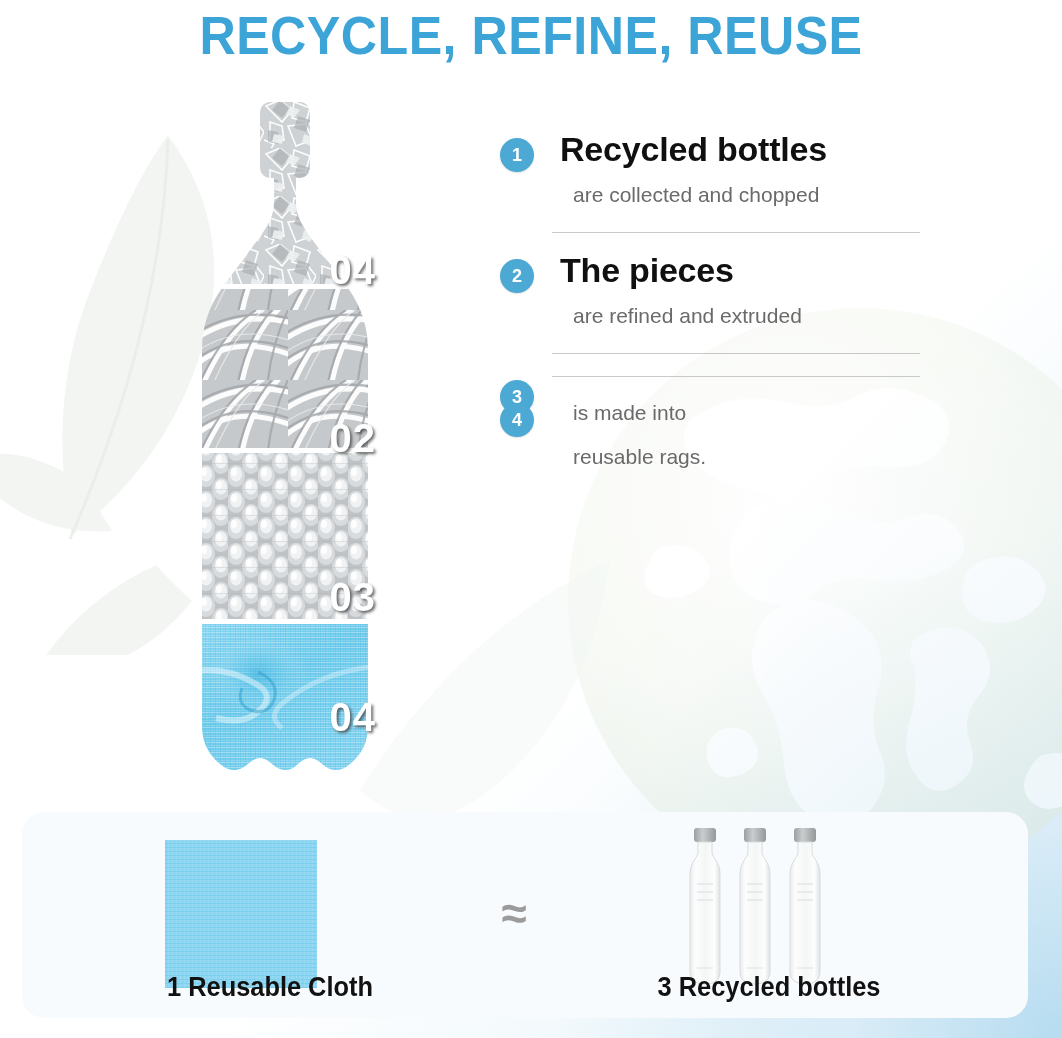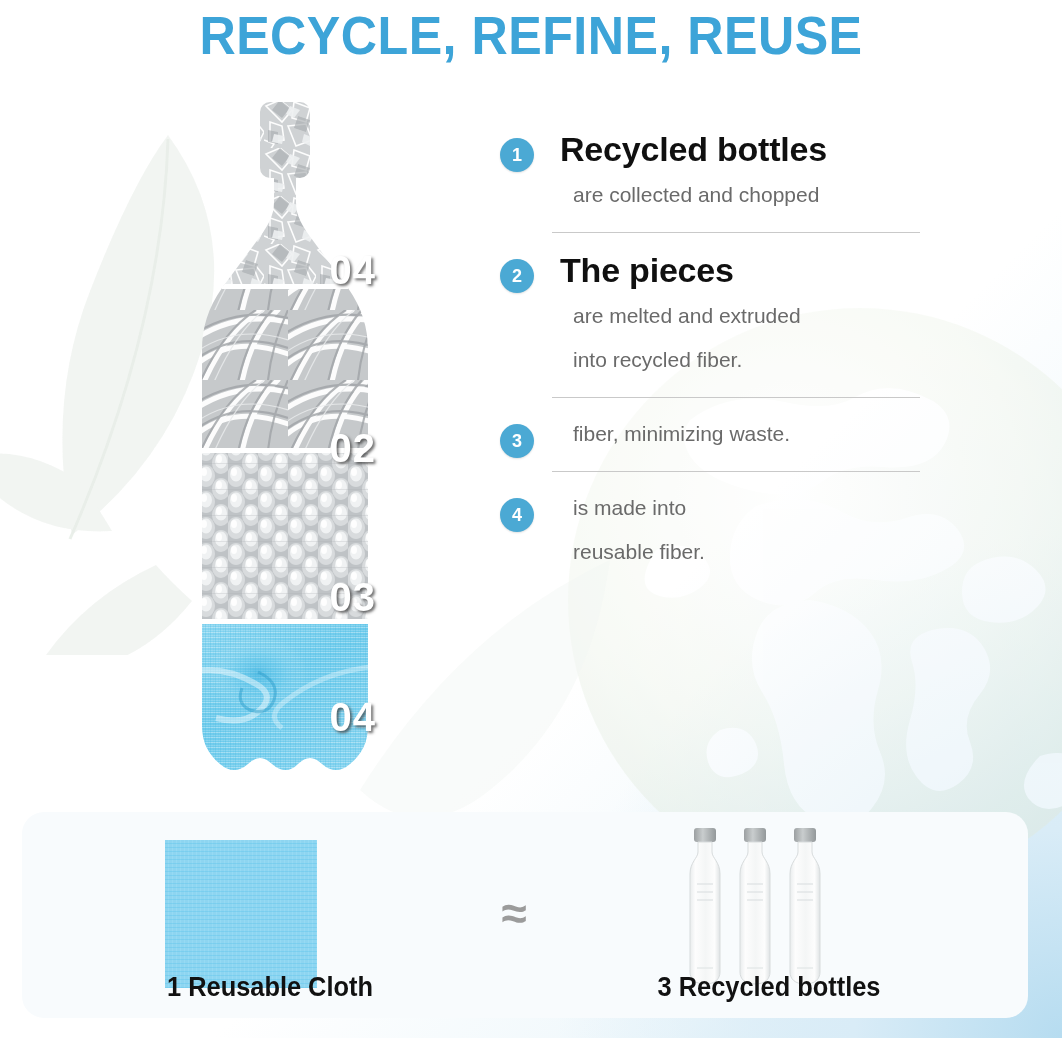--- a/index.html
+++ b/index.html
@@ -40,21 +40,21 @@
   .bottle-wrap{position:absolute;left:108px;top:100px;width:300px;height:700px;}
   .bottle-svg{position:absolute;left:0;top:0;width:300px;height:700px;}
   .band-num{
     position:absolute;right:32px;
     font-weight:bold;font-size:40px;color:#ffffff;
     text-shadow:2px 2px 3px rgba(60,60,60,.75);
     letter-spacing:1px;
     font-family:"Liberation Sans","DejaVu Sans",sans-serif;
   }
   .n1{top:148px;}
-  .n2{top:326px;}
+  .n2{top:316px;}
   .n3{top:475px;margin-left:38px;}
   .n4{top:595px;}
 
   
   .steps{position:absolute;left:492px;top:132px;width:440px;}
   .step{position:relative;padding-left:68px;}
   .badge{
     position:absolute;left:8px;top:6px;width:34px;height:34px;border-radius:50%;
     background:#4ba9d4;color:#ffffff;
     font-size:18px;font-weight:bold;line-height:34px;text-align:center;
@@ -276,35 +276,33 @@
     <div class="step">
       <div class="badge">1</div>
       <p class="step-title">Recycled bottles</p>
       <p class="step-body">are collected and chopped</p>
     </div>
     <div class="divider"></div>
 
     <div class="step">
       <div class="badge">2</div>
       <p class="step-title">The pieces</p>
-      <p class="step-body">are melted and extruded</p>
-      <p class="step-body">into recycled fiber.</p>
+      <p class="step-body">are refined and extruded</p>
     </div>
     <div class="divider"></div>
 
     <div class="step">
       <div class="badge">3</div>
-      <p class="step-body">fiber, minimizing waste.</p>
     </div>
     <div class="divider"></div>
 
     <div class="step">
       <div class="badge">4</div>
       <p class="step-body">is made into</p>
-      <p class="step-body">reusable fiber.</p>
+      <p class="step-body">reusable rags.</p>
     </div>
     <div class="divider last"></div>
   </div>
 
   <div class="card">
 
     <svg class="cloth" viewBox="0 0 152 148" preserveAspectRatio="none">
       <defs>
         <pattern id="weave2" width="4" height="4" patternUnits="userSpaceOnUse">
           <rect width="4" height="4" fill="#7fd2f0"></rect>

